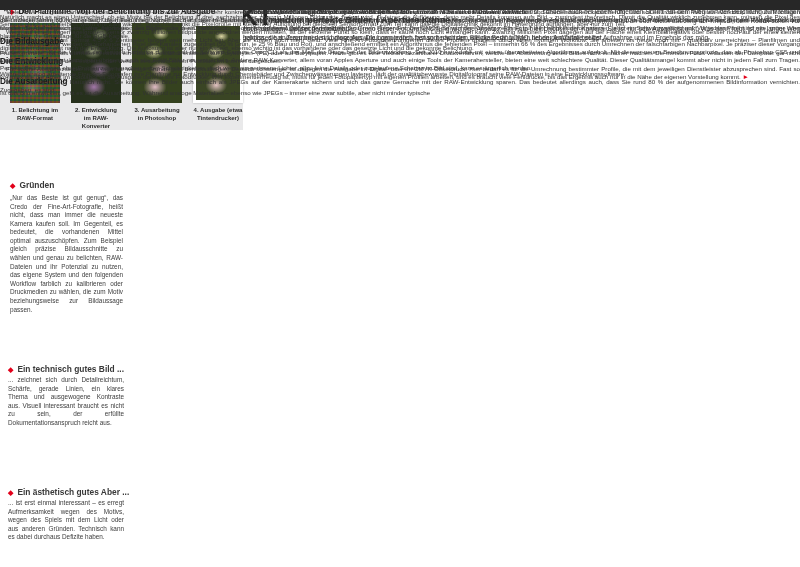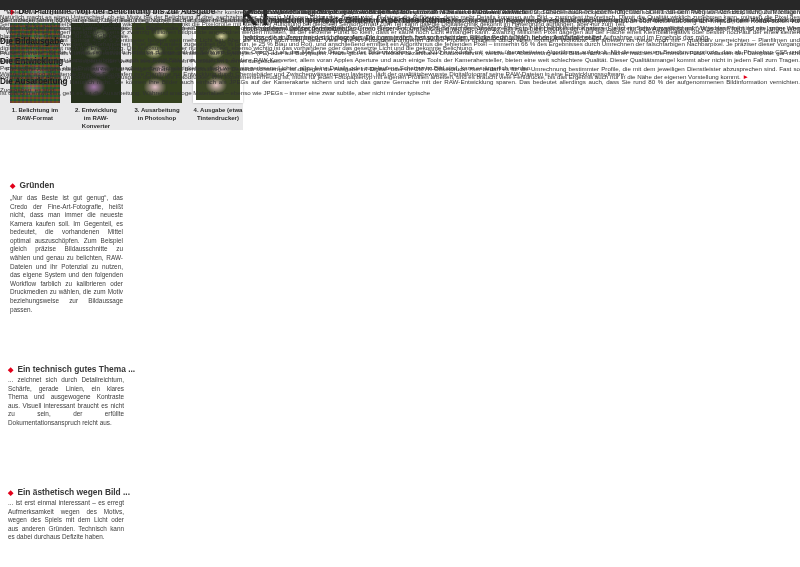--- a/index.html
+++ b/index.html
@@ -143,28 +143,28 @@
   </div>
 
   <div class="abs side-h" style="left:10px; top:180px;">
     <span class="diamond">◆</span><span>Gründen</span>
   </div>
   <div class="abs side-p" style="left:10px; top:194px; width:113px;">„Nur das Beste ist gut genug“, das Credo der Fine-Art-Fotografie, heißt nicht, dass man immer die neueste Kamera kaufen soll. Im Gegenteil, es bedeutet, die vorhandenen Mittel optimal auszuschöpfen. Zum Beispiel gleich präzise Bildausschnitte zu wählen und genau zu belichten, RAW-Dateien und ihr Potenzial zu nutzen, das eigene System und den folgenden Workflow farblich zu kalibrieren oder Druckmedien zu wählen, die zum Motiv beziehungsweise zur Bildaussage passen.</div>
 
   <div class="abs img-beach"></div>
 
   <div class="abs side-h" style="left:8px; top:364px;">
-    <span class="diamond">◆</span><span>Ein technisch gutes Thema ...</span>
+    <span class="diamond">◆</span><span>Ein technisch gutes Bild ...</span>
   </div>
   <div class="abs side-p" style="left:8px; top:376px; width:116px;">... zeichnet sich durch Detailreichtum, Schärfe, gerade Linien, ein klares Thema und ausgewogene Kontraste aus. Visuell interessant braucht es nicht zu sein, der erfüllte Dokumentationsanspruch reicht aus.</div>
 
   <div class="abs img-fire"></div>
 
   <div class="abs side-h" style="left:8px; top:487px;">
-    <span class="diamond">◆</span><span>Ein ästhetisch wegen Bild ...</span>
+    <span class="diamond">◆</span><span>Ein ästhetisch gutes Aber ...</span>
   </div>
   <div class="abs side-p" style="left:8px; top:499px; width:116px;">... ist erst einmal interessant – es erregt Aufmerksamkeit wegen des Motivs, wegen des Spiels mit dem Licht oder aus anderen Gründen. Technisch kann es dabei durchaus Defizite haben.</div>
 
   <div class="abs footer-mag footer-left-pos"><b>DOCMA 44</b><span> | Januar 2012</span></div>
 
   <div class="abs photo-main"></div>
   <div class="abs headline">TECHNISCH PERFEKT</div>
   <div class="abs intro">
     <span>Machen wir uns nichts vor: Mehr technische Qualität macht ein langweiliges Motiv bestenfalls erträglich. Doch wenn man die technischen Möglichkeiten konsequent ausreizt, und sie mit spannenden Motiven paart, bekommt man die Chance auf rundum perfekte Bilder.</span><span> | </span><span>Aperture Künne</span>
   </div>

